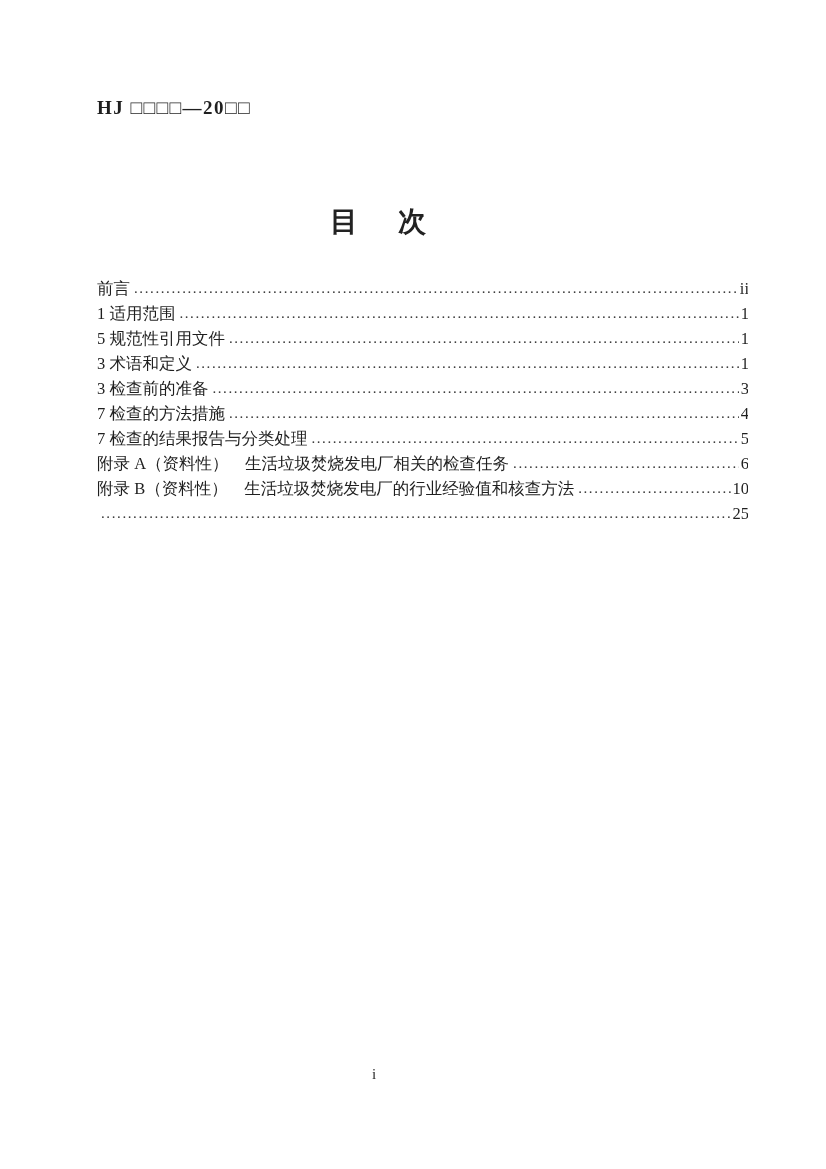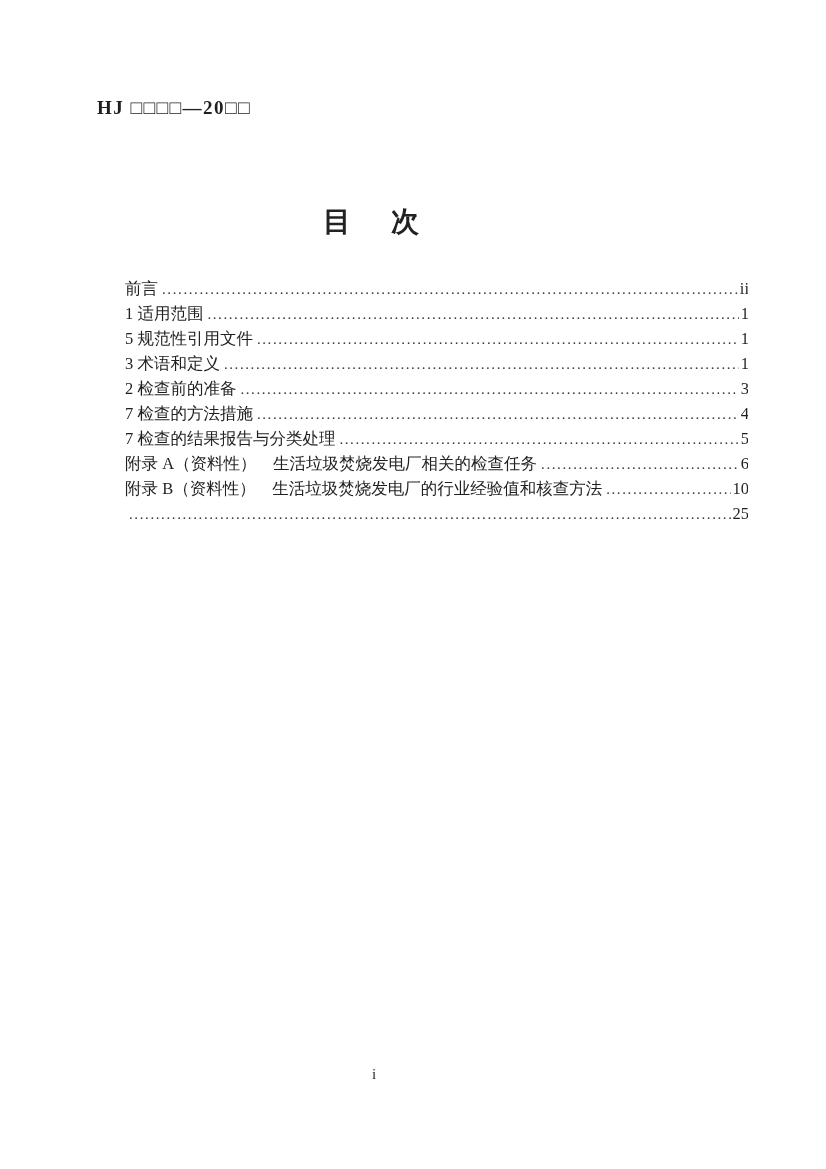--- a/index.html
+++ b/index.html
@@ -30,35 +30,35 @@
     top: 203px;
     left: 0;
     width: 100%;
     margin: 0;
     text-align: center;
     font-family: "Liberation Sans", "DejaVu Sans", sans-serif;
     font-size: 28px;
     font-weight: bold;
     letter-spacing: 6px;
     color: #222222;
+    padding-left: 7px;
   }
   .toc {
     position: absolute;
     left: 97px;
     top: 276px;
     width: 652px;
   }
   .toc-row {
     display: flex;
-    align-items: center;
+    align-items: flex-end;
     height: 25px;
     line-height: 25px;
     font-size: 16.5px;
     cursor: pointer;
-    margin-left: 28px;
   }
   .toc-label {
     white-space: nowrap;
     flex: 0 0 auto;
   }
   .toc-dots {
     flex: 1 1 auto;
     overflow: hidden;
     white-space: nowrap;
     margin: 0 2px 0 4px;
@@ -113,21 +113,21 @@
   </div>
 
   <div class="toc-row">
     <span class="toc-label">3 术语和定义</span>
     <span class="toc-dots"></span>
     <span class="toc-page">1</span>
   </div>
 
 
   <div class="toc-row">
-    <span class="toc-label">2 检查前的准备</span>
+    <span class="toc-label">3 检查前的准备</span>
     <span class="toc-dots"></span>
     <span class="toc-page">3</span>
   </div>
 
   <div class="toc-row">
     <span class="toc-label">7 检查的方法措施</span>
     <span class="toc-dots"></span>
     <span class="toc-page">4</span>
   </div>
 

